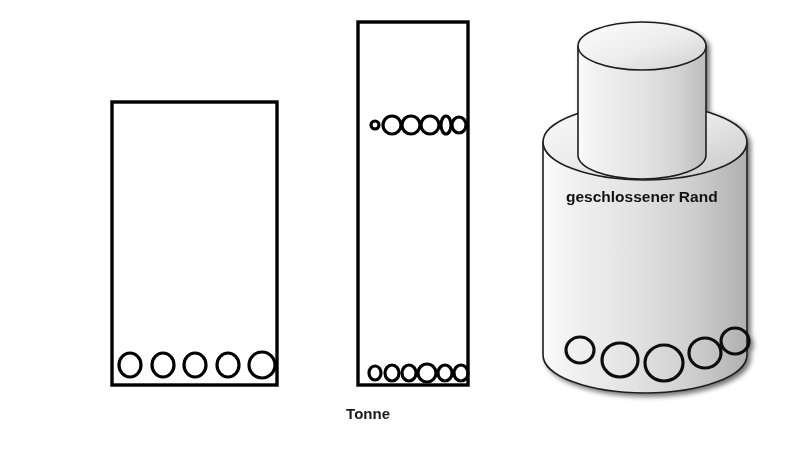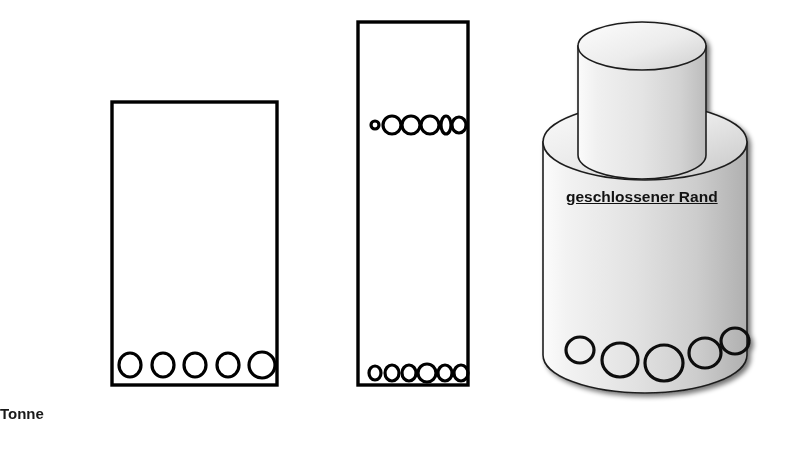--- a/index.html
+++ b/index.html
@@ -26,40 +26,39 @@
     height: 450px;
     display: block;
   }
   .caption {
     position: absolute;
     font-family: "Liberation Sans", sans-serif;
     font-size: 15px;
     font-weight: bold;
     color: #1a1a1a;
     white-space: nowrap;
-    text-align: left;
+    text-align: right;
   }
   #caption-tonne {
     left: 0px;
     top: 405px;
     width: 390px;
   }
   #caption-einsatz {
     left: 290px;
     top: 408px;
     width: 290px;
   }
   .overlay-label {
     position: absolute;
     font-family: "Liberation Sans", sans-serif;
     font-size: 15.5px;
     font-weight: bold;
     color: #121212;
     white-space: nowrap;
-    text-decoration: underline;
   }
   #label-geschlossener-rand {
     left: 566px;
     top: 188px;
   }
 </style>
 </head>
 <body>
 
 <div id="canvas">

